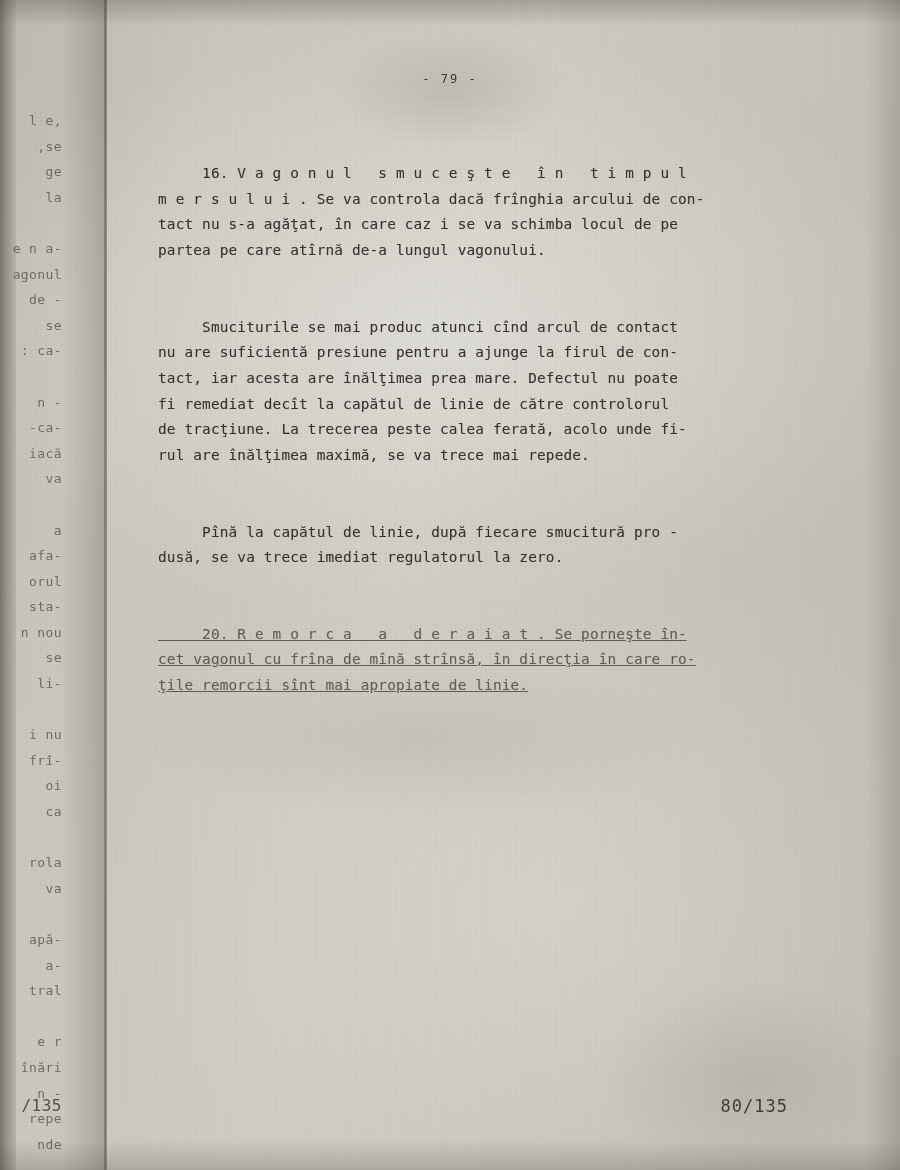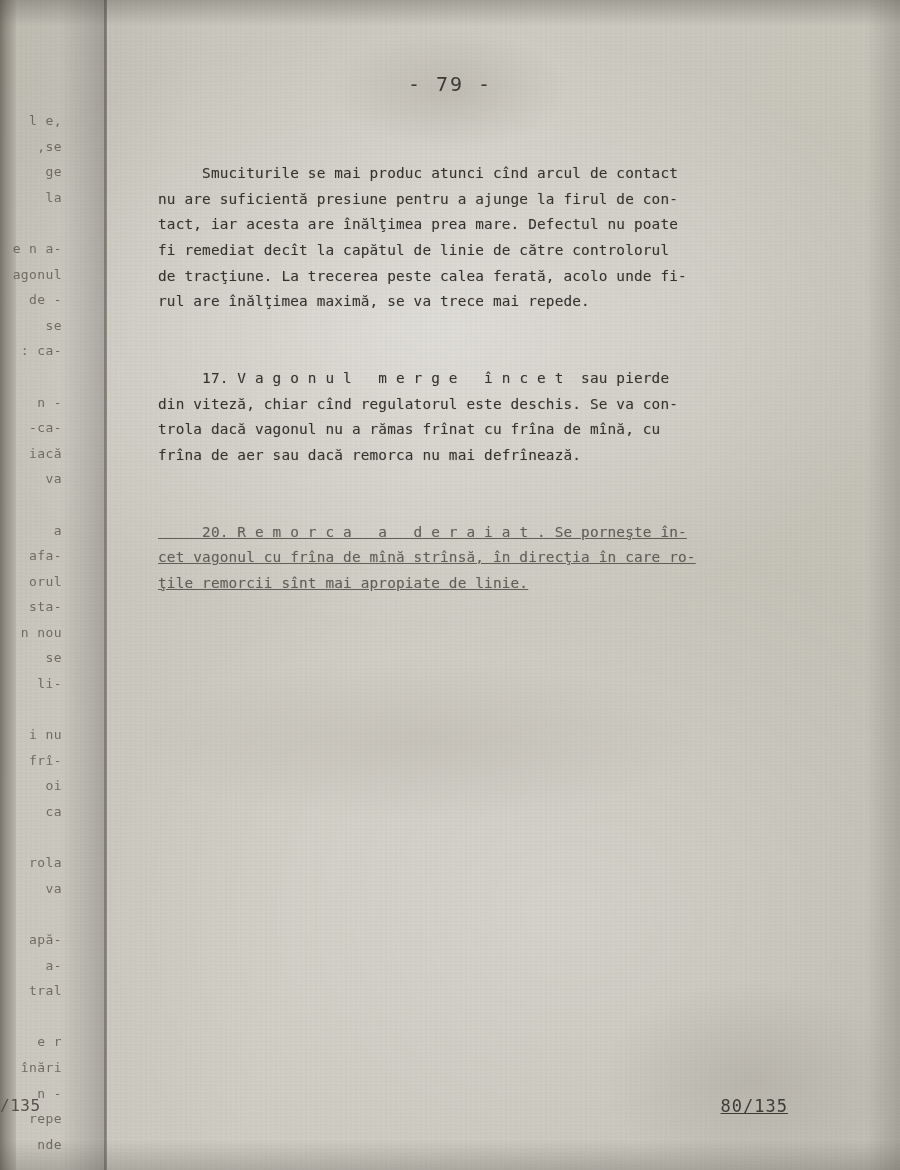--- a/index.html
+++ b/index.html
@@ -65,31 +65,32 @@
     padding-right: 4px;
     opacity: 0.82;
     letter-spacing: 0.4px;
     white-space: pre;
   }
   .left-folio {
     position: absolute;
     left: 0;
     top: 1096px;
     width: 62px;
+    text-align: right;
     padding-right: 2px;
     font-size: 16px;
     color: #55514a;
     letter-spacing: 0.5px;
   }
   .page-number {
     position: absolute;
     top: 72px;
     left: 0; right: 0;
     text-align: center;
-    font-size: 20px;
+    font-size: 12px;
     color: #3d3a34;
     letter-spacing: 2px;
   }
   .body-text {
     position: absolute;
     left: 158px;
     top: 110px;
     width: 660px;
     font-size: 14.4px;
     line-height: 25.6px;
@@ -106,21 +107,20 @@
     opacity: 0.82;
     text-decoration: underline;
   }
   .folio {
     position: absolute;
     right: 112px;
     top: 1096px;
     font-size: 17px;
     color: #3f3c36;
     letter-spacing: 1px;
-    text-decoration: underline;
   }
   .smudge-a {
     position: absolute;
     left: 330px; top: 30px;
     width: 240px; height: 120px;
     background: radial-gradient(ellipse at center, rgba(150,146,136,0.30), rgba(150,146,136,0) 70%);
     pointer-events: none;
   }
   .smudge-b {
     position: absolute;
@@ -213,30 +213,32 @@
 iat
 ntul
 p -
 ace-
 ile</div>
 <div class="left-folio">/135</div>
 
 <div class="page-number">- 79 -</div>
 
 <div class="body-text">
+  <p>     16. V a g o n u l   s m u c e ş t e   î n   t i m p u l
+m e r s u l u i . Se va controla dacă frînghia arcului de con-
+tact nu s-a agăţat, în care caz i se va schimba locul de pe
+partea pe care atîrnă de-a lungul vagonului.</p>
   <p>     Smuciturile se mai produc atunci cînd arcul de contact
 nu are suficientă presiune pentru a ajunge la firul de con-
 tact, iar acesta are înălţimea prea mare. Defectul nu poate
 fi remediat decît la capătul de linie de către controlorul
 de tracţiune. La trecerea peste calea ferată, acolo unde fi-
 rul are înălţimea maximă, se va trece mai repede.</p>
-  <p>     17. V a g o n u l   m e r g e   î n c e t  sau pierde
-din viteză, chiar cînd regulatorul este deschis. Se va con-
-trola dacă vagonul nu a rămas frînat cu frîna de mînă, cu
-frîna de aer sau dacă remorca nu mai defrînează.</p>
+  <p>     Pînă la capătul de linie, după fiecare smucitură pro -
+dusă, se va trece imediat regulatorul la zero.</p>
   <p class="p-faded">     20. R e m o r c a   a   d e r a i a t . Se porneşte în-
 cet vagonul cu frîna de mînă strînsă, în direcţia în care ro-
 ţile remorcii sînt mai apropiate de linie.</p>
   
   
   
   
   
 </div>
 

